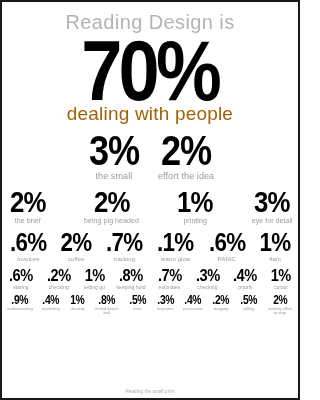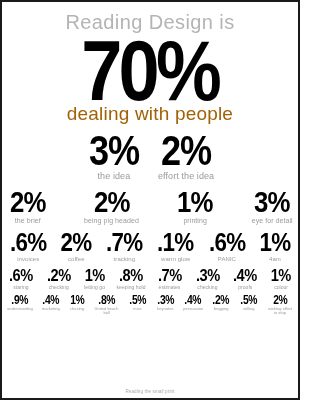--- a/index.html
+++ b/index.html
@@ -113,21 +113,21 @@
 
   <div class="headline cap">Reading Design is</div>
 
   <div class="hero num">70%</div>
 
   <div class="subline cap">dealing with people</div>
 
   <div class="row row-2">
     <div class="cell">
       <span class="num">3%</span>
-      <span class="cap">the idea</span>
+      <span class="cap">the small</span>
     </div>
     <div class="cell">
       <span class="num">2%</span>
       <span class="cap">effort the idea</span>
     </div>
   </div>
 
   <div class="row row-3">
     <div class="cell">
       <span class="num">2%</span>

